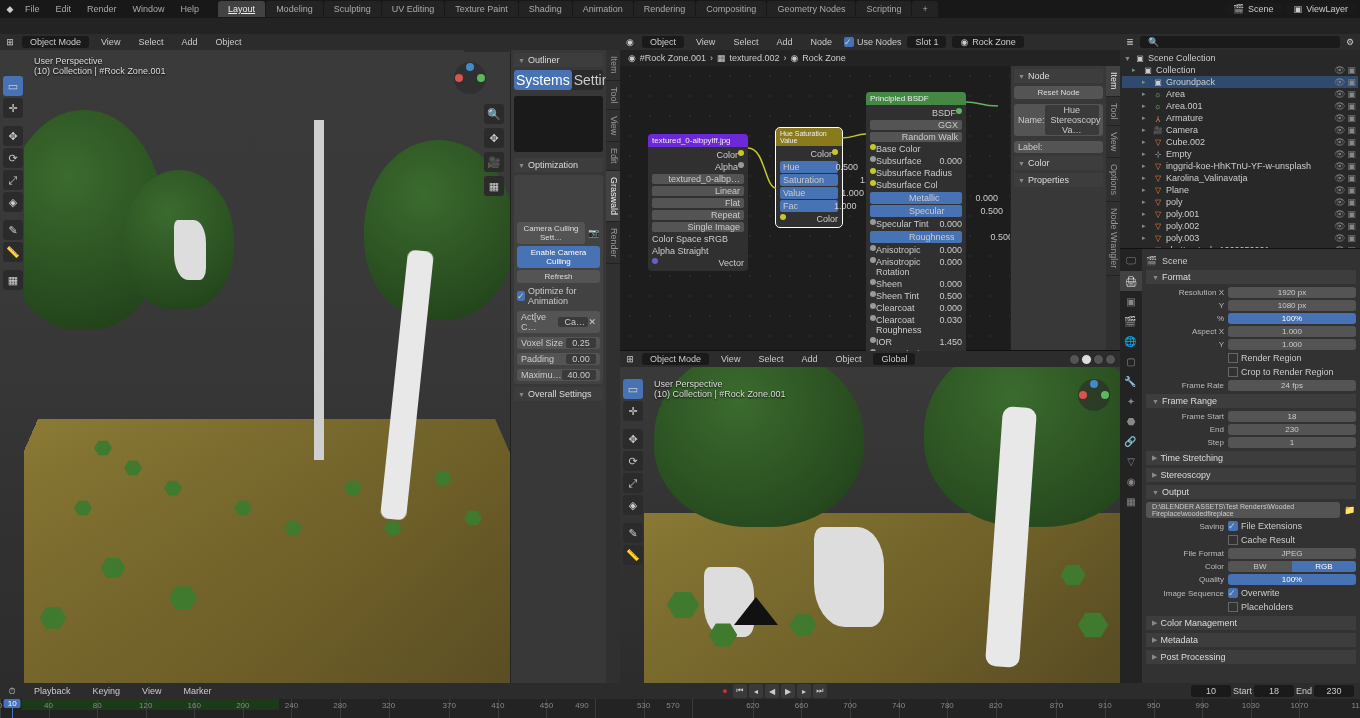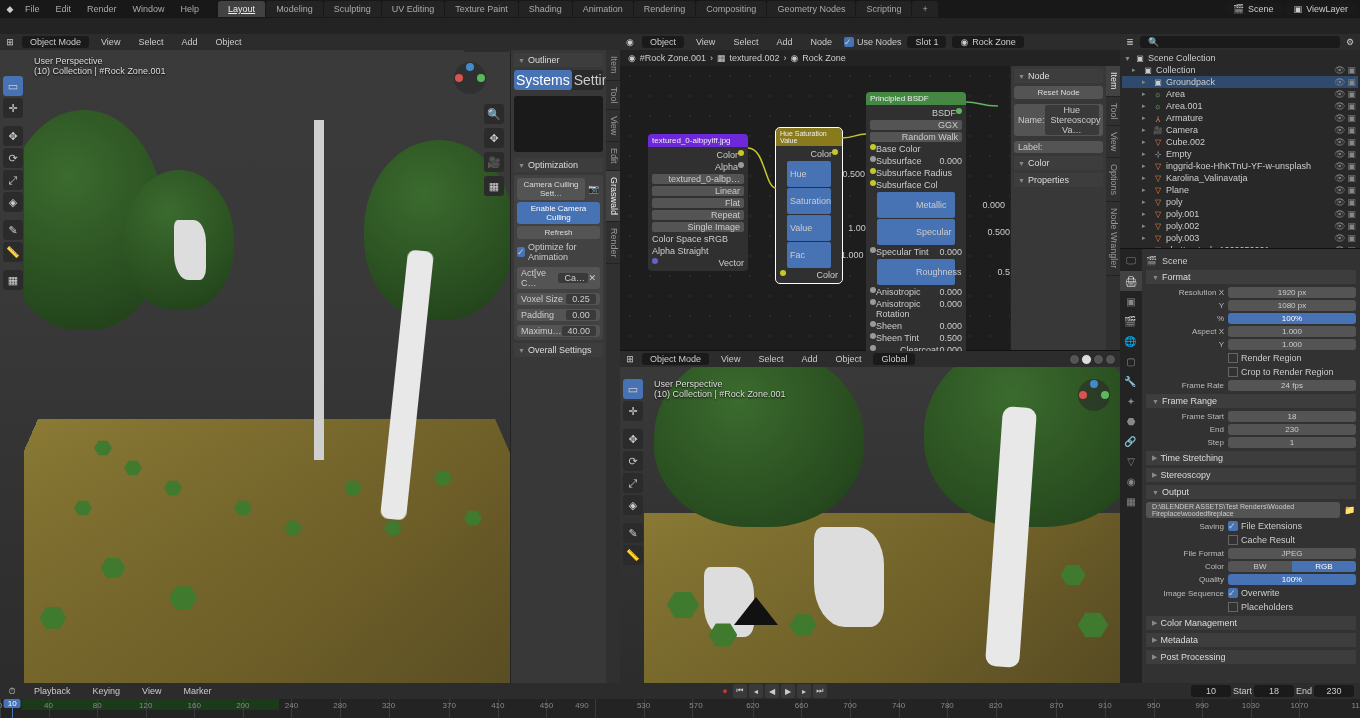--- a/index.html
+++ b/index.html
@@ -52,21 +52,21 @@
 .node-editor { width: 500px; background: #1d1d1d; position: relative; display:flex; flex-direction:column;}
 .ne-top { height: 317px; position: relative; border-bottom: 1px solid #111; background: #1d1d1d;}
 .ne-header { height: 16px; background: #2c2c2c; display: flex; align-items: center; padding: 0 4px; gap: 6px;}
 .ne-breadcrumb { height: 16px; background: #232323; display: flex; align-items: center; padding: 0 8px; gap: 4px; font-size: 9px;}
 .node-canvas { position: absolute; top: 32px; left: 0; right: 110px; bottom: 0; background: #1d1d1d; background-image: radial-gradient(circle, #2a2a2a 1px, transparent 1px); background-size: 20px 20px;}
 .node { position: absolute; background: #303030; border-radius: 4px; font-size: 7px; }
 .node-title { padding: 2px 4px; border-radius: 4px 4px 0 0; font-size: 8px; color: #eee;}
 .node-body { padding: 2px 4px; }
 .node-row { display: flex; justify-content: space-between; padding: 1px 0; font-size: 7px; color: #ccc;}
 .node-row .nv { background: #545454; padding: 0 4px; border-radius: 2px; min-width: 28px; text-align: right;}
-.node-row.blue-slider { background: #4772b3; border-radius: 2px; padding: 8px 3px; margin:1px 7px;gap:36px;}
+.node-row.blue-slider { background: #4772b3; border-radius: 2px; padding: 1px 3px; margin:1px 0;gap:36px;}
 .socket { width:6px; height:6px; border-radius:50%; background:#999; display:inline-block;}
 .wire { position: absolute; pointer-events: none; }
 
 
 .ne-npanel { position: absolute; right: 0; top: 32px; width: 110px; bottom: 0; background: #383838; border-left: 1px solid #222; display:flex;}
 
 
 .vp-bottom { height: calc(100% - 317px); background: linear-gradient(180deg,#3a3a3a,#2c2c2c); position: relative;}
 
 
@@ -234,21 +234,21 @@
     <div class="npanel">
       <div class="npanel-body">
         <div class="panel-header">Outliner</div>
         <div class="twotab">
           <div class="active">Systems</div>
           <div>Settings</div>
         </div>
         <div class="thumb-box"></div>
         <div class="panel-header">Optimization</div>
         <div style="background:#424242; border-radius:3px; padding:3px; display:flex; flex-direction:column; gap:2px;">
-          <div class="row" style="gap:3px;">
+          <div class="row" style="gap:3px;margin-top:44px;">
               <span class="small-btn" style="flex:1;">Camera Culling Sett…</span>
               <span class="mini-icon">📷</span>
             </div>
           <div class="small-btn blue">Enable Camera Culling</div>
           <div class="small-btn">Refresh</div>
           <div class="check-item">
               <span style="width:10px;height:10px;background:#4772b3;border-radius:2px;">✓</span>
               <span>Optimize for Animation</span>
             </div>
           <div class="prop-row">
@@ -447,21 +447,21 @@
                 <span style="flex:1;">Sheen</span>
                 <span>0.000</span>
               </div>
               <div class="node-row">
                 <span class="socket" style="background:#999;"></span>
                 <span style="flex:1;">Sheen Tint</span>
                 <span>0.500</span>
               </div>
               <div class="node-row">
                 <span class="socket" style="background:#999;"></span>
-                <span style="flex:1;margin-left:24px;">Clearcoat</span>
+                <span style="flex:1;">Clearcoat</span>
                 <span>0.000</span>
               </div>
               <div class="node-row">
                 <span class="socket" style="background:#999;"></span>
                 <span style="flex:1;">Clearcoat Roughness</span>
                 <span>0.030</span>
               </div>
               <div class="node-row">
                 <span class="socket" style="background:#999;"></span>
                 <span style="flex:1;">IOR</span>
@@ -939,21 +939,21 @@
       <div class="tl-tick-label" style="left: 449.286px;">370</div>
       <div class="tl-tick" style="left: 497.857px;"></div>
       <div class="tl-tick-label" style="left: 497.857px;">410</div>
       <div class="tl-tick" style="left: 546.429px;"></div>
       <div class="tl-tick-label" style="left: 546.429px;">450</div>
       <div class="tl-tick" style="left: 595px;"></div>
       <div class="tl-tick-label" style="left: 582px;">490</div>
       <div class="tl-tick" style="left: 643.571px;"></div>
       <div class="tl-tick-label" style="left: 643.571px;">530</div>
       <div class="tl-tick" style="left: 692.143px;"></div>
-      <div class="tl-tick-label" style="left: 692px; padding-left: 8px;">570</div>
+      <div class="tl-tick-label" style="left: 669px; padding-left: 8px;">570</div>
       <div class="tl-tick" style="left: 752.857px;"></div>
       <div class="tl-tick-label" style="left: 752.857px;">620</div>
       <div class="tl-tick" style="left: 801.429px;"></div>
       <div class="tl-tick-label" style="left: 801.429px;">660</div>
       <div class="tl-tick" style="left: 850px;"></div>
       <div class="tl-tick-label" style="left: 850px;">700</div>
       <div class="tl-tick" style="left: 898.571px;"></div>
       <div class="tl-tick-label" style="left: 898.571px;">740</div>
       <div class="tl-tick" style="left: 947.143px;"></div>
       <div class="tl-tick-label" style="left: 947.143px;">780</div>

